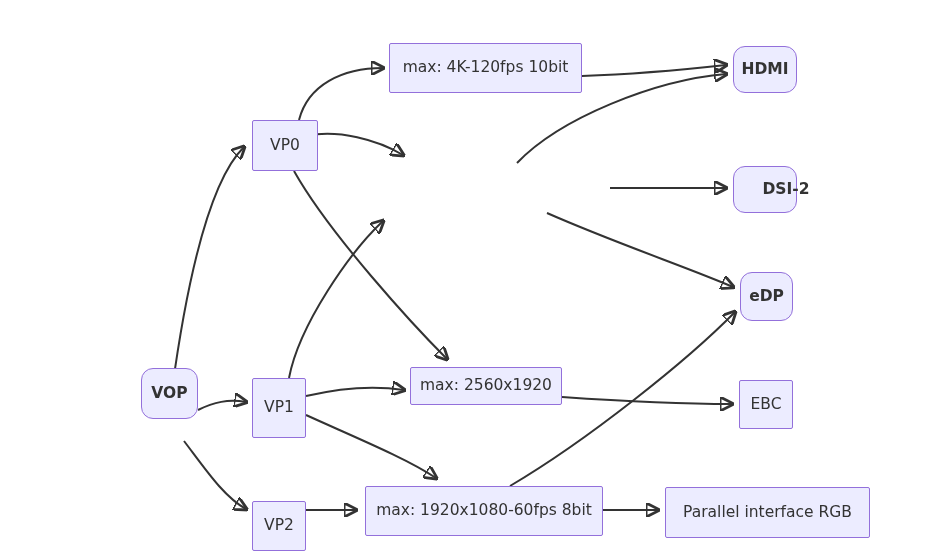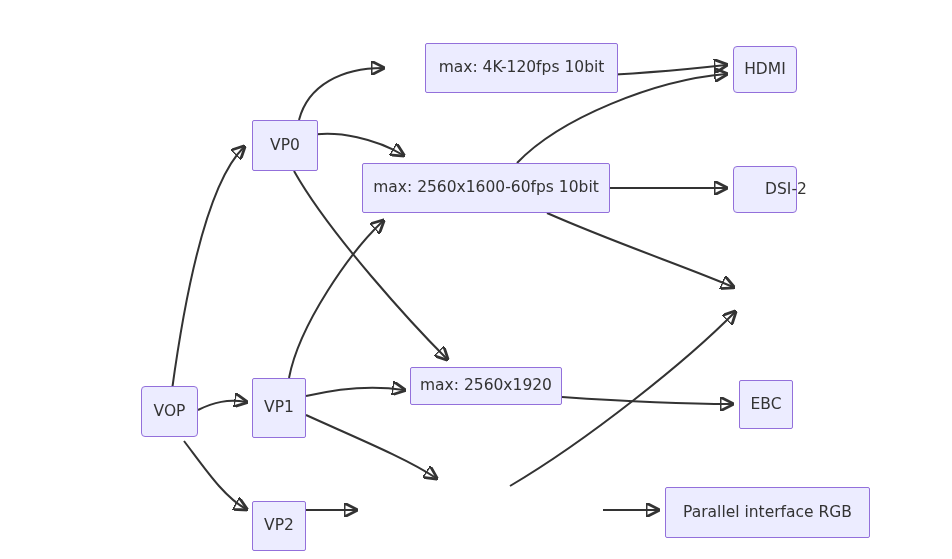--- a/index.html
+++ b/index.html
@@ -34,29 +34,29 @@
     border: 1.5px solid #9370DB;
     color: #333333;
     display: flex;
     align-items: center;
     justify-content: center;
     font-size: 15.5px;
     line-height: 1.1;
     white-space: nowrap;
     text-align: center;
   }
-  .node.rounded { border-radius: 4px; }
+  .node.rounded { border-radius: 12px; font-weight: bold; }
   .node.rect    { border-radius: 2px; }
 
   
-  .n-vop      { left: 141px; top: 386px; width: 57px;  height: 51px; }
+  .n-vop      { left: 141px; top: 368px; width: 57px;  height: 51px; }
   .n-vp0      { left: 252px; top: 120px; width: 66px;  height: 51px; }
   .n-vp1      { left: 252px; top: 378px; width: 54px;  height: 60px; }
   .n-vp2      { left: 252px; top: 501px; width: 54px;  height: 50px; }
-  .n-max4k    { left: 389px; top: 43px;  width: 193px; height: 50px; margin-left: 36px; }
+  .n-max4k    { left: 389px; top: 43px;  width: 193px; height: 50px; }
   .n-max2560a { left: 362px; top: 163px; width: 248px; height: 50px; }
   .n-max2560b { left: 410px; top: 367px; width: 152px; height: 38px; }
   .n-max1920  { left: 365px; top: 486px; width: 238px; height: 50px; }
   .n-hdmi     { left: 733px; top: 46px;  width: 64px;  height: 47px; }
   .n-dsi2     { left: 733px; top: 166px; width: 64px;  height: 47px; padding-left: 42px; }
   .n-edp      { left: 740px; top: 272px; width: 53px;  height: 49px; }
   .n-ebc      { left: 739px; top: 380px; width: 54px;  height: 49px; }
   .n-parallel { left: 665px; top: 487px; width: 205px; height: 51px; }
 </style>
 </head>
@@ -102,37 +102,40 @@
   </div>
 
   <div class="node rect n-vp2">
     <span>VP2</span>
   </div>
 
   <div class="node rect n-max4k">
     <span>max: 4K-120fps 10bit</span>
   </div>
 
-  <div class="node rect n-max2560a">
-    <span>max: 2560x1600-60fps 10bit</span>
-  </div>
 
   <div class="node rect n-max2560b">
     <span>max: 2560x1920</span>
   </div>
 
+  <div class="node rect n-max1920">
+    <span>max: 1920x1080-60fps 8bit</span>
+  </div>
 
   <div class="node rounded n-hdmi">
     <span>HDMI</span>
   </div>
 
   <div class="node rounded n-dsi2">
     <span>DSI-2</span>
   </div>
 
+  <div class="node rounded n-edp">
+    <span>eDP</span>
+  </div>
 
   <div class="node rect n-parallel">
     <span>Parallel interface RGB</span>
   </div>
 
   <div class="node rect n-ebc">
     <span>EBC</span>
   </div>
 
 </div>

